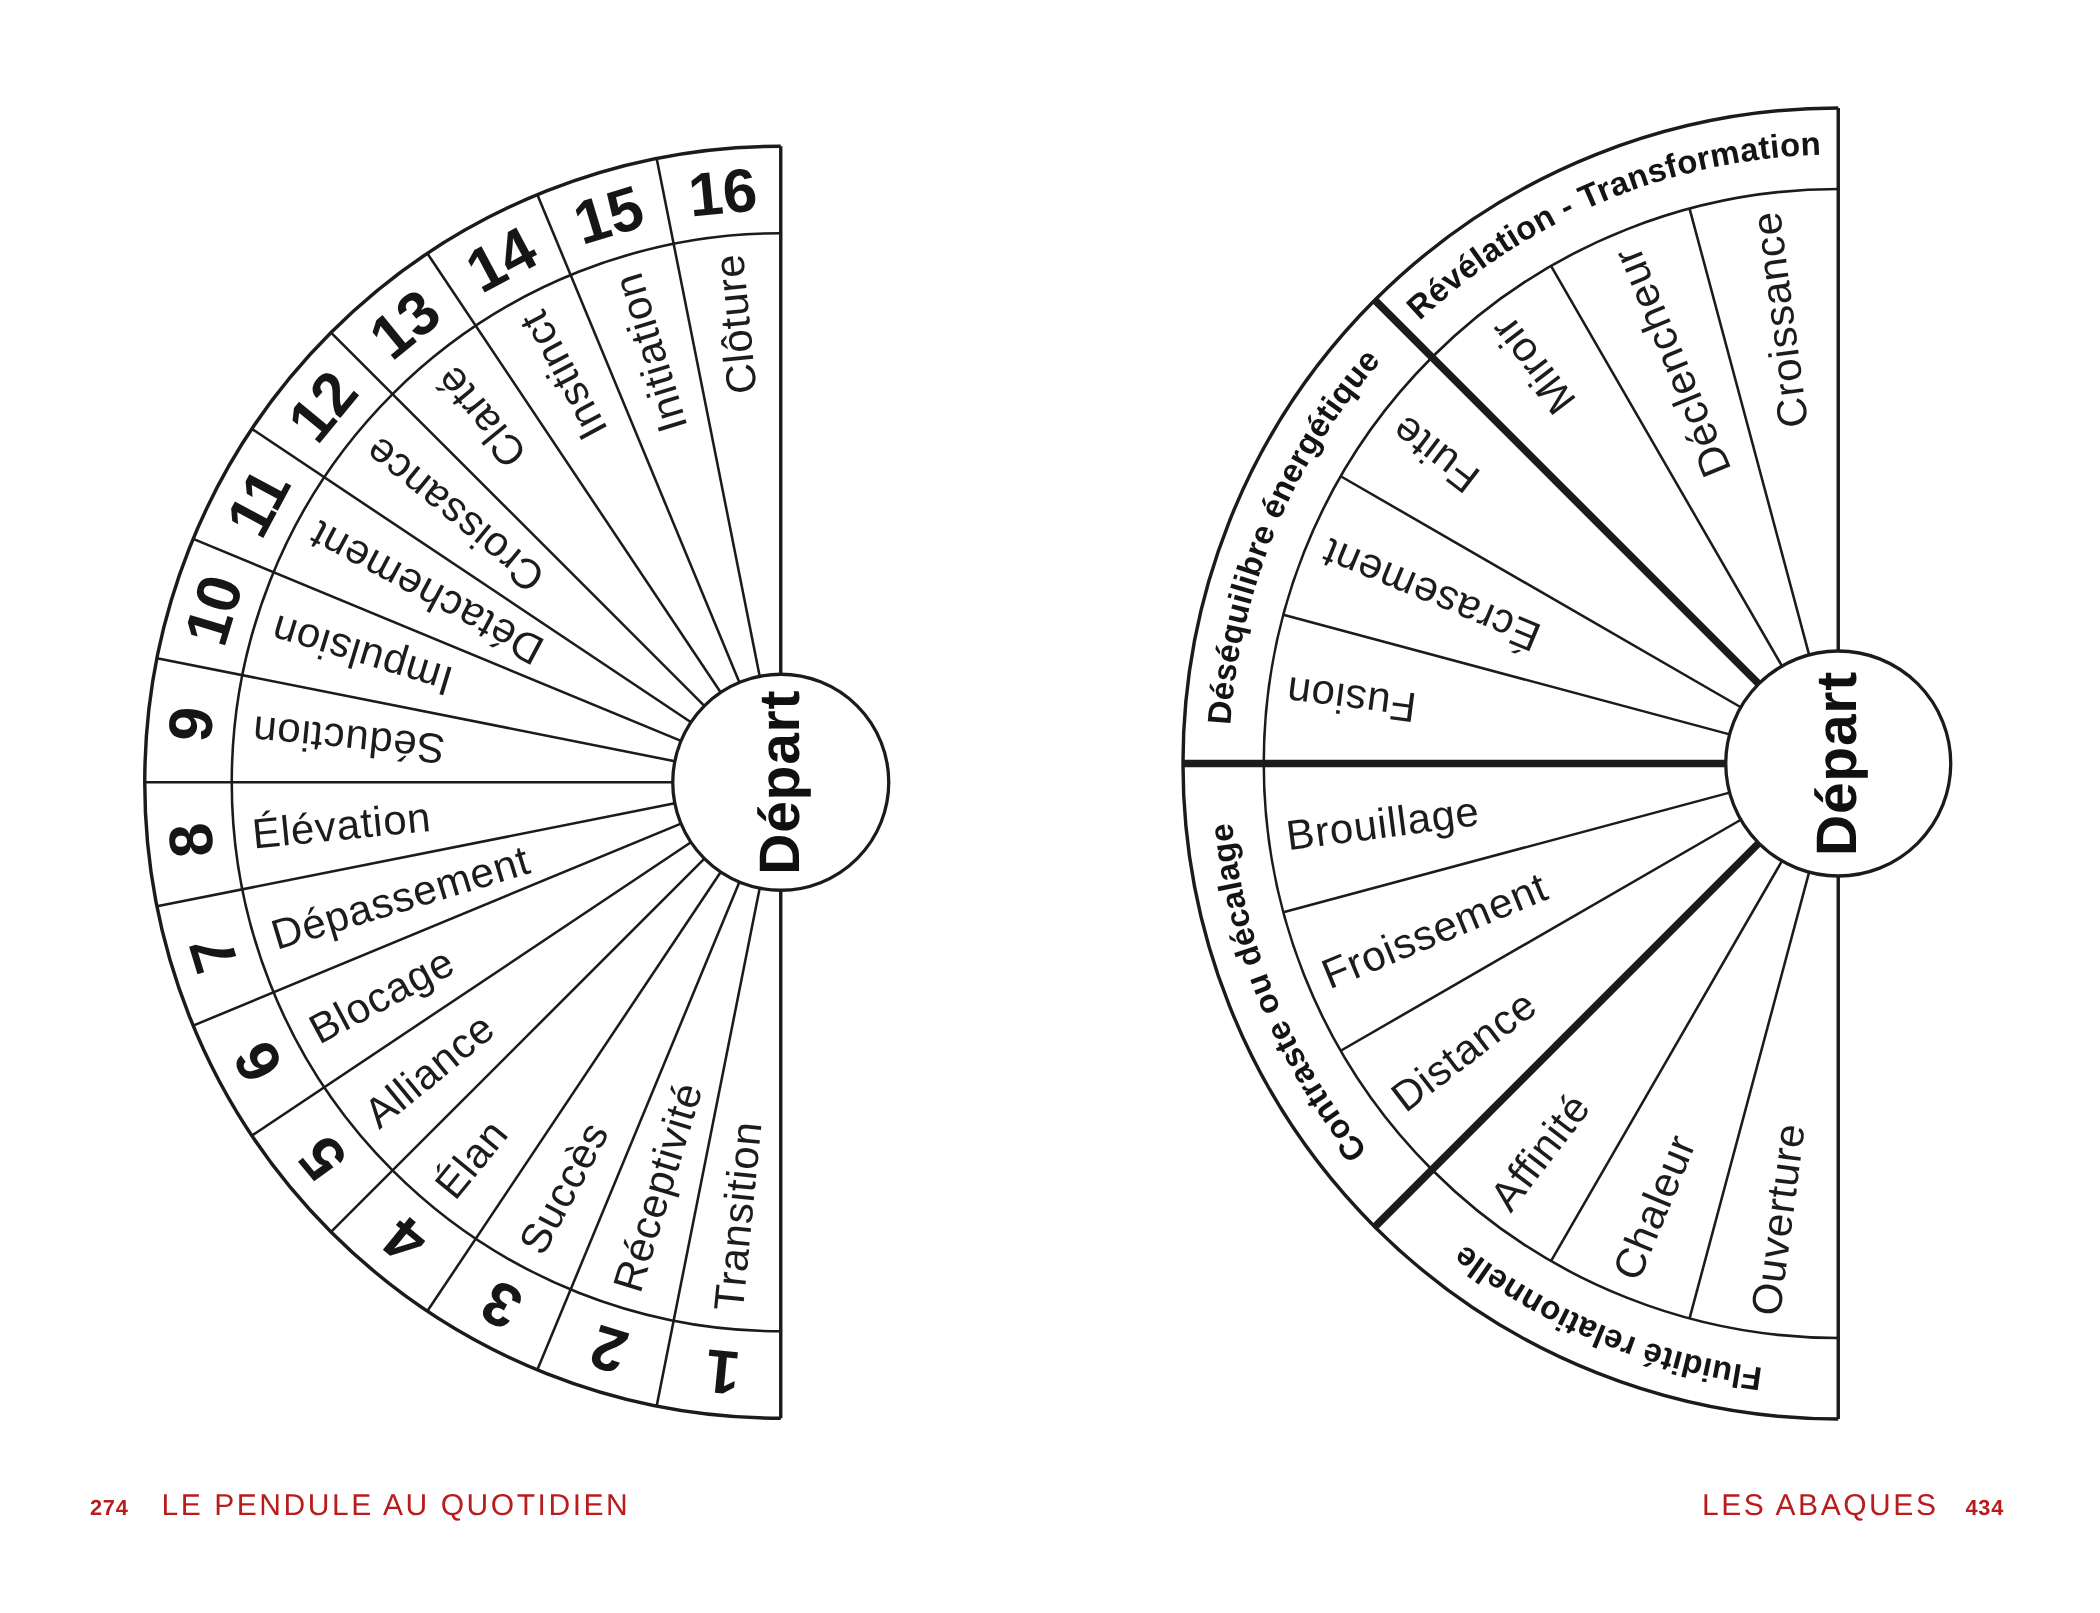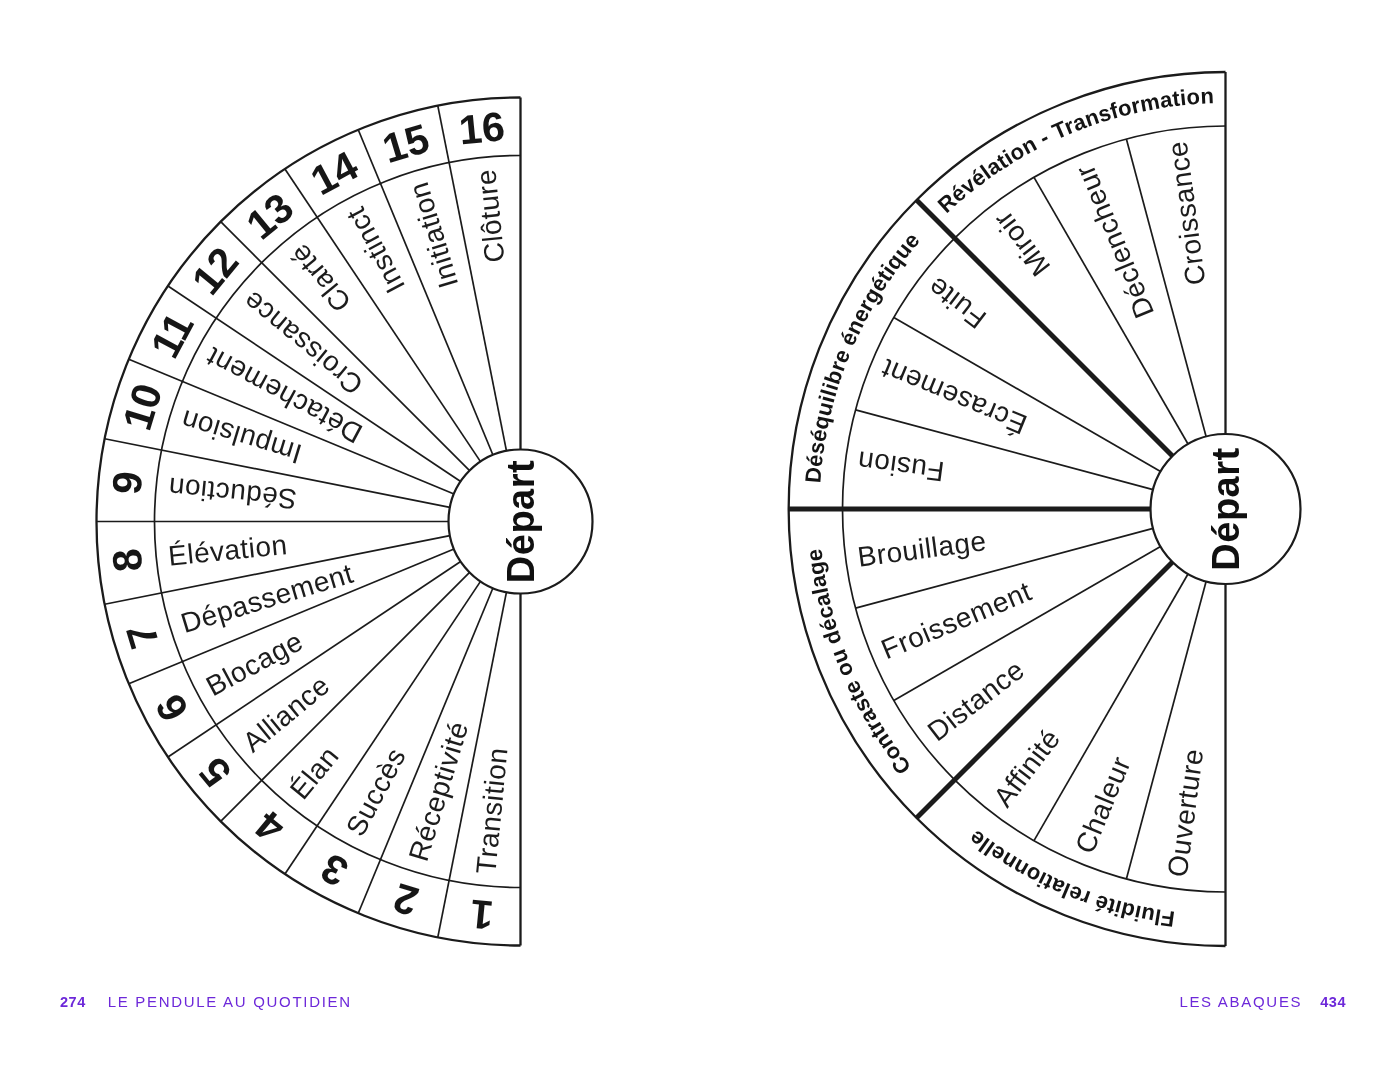--- a/index.html
+++ b/index.html
@@ -8,25 +8,25 @@
     background:#ffffff;
     font-family:"Liberation Sans",sans-serif;
   }
   #charts{position:absolute;left:0;top:0;}
   
   .num{font-family:"Liberation Sans",sans-serif;font-weight:700;font-size:41px;fill:#161616;}
   .slabel{font-family:"Liberation Sans",sans-serif;font-weight:400;font-size:28px;fill:#1c1c1c;letter-spacing:0.5px;}
   .cat{font-family:"Liberation Sans",sans-serif;font-weight:700;font-size:22px;fill:#141414;letter-spacing:0.2px;}
   .depart{font-family:"Liberation Sans",sans-serif;font-weight:700;font-size:38px;fill:#101010;letter-spacing:0.5px;}
   
-  .footer{position:absolute;top:993px;display:flex;align-items:baseline;color:#6d28d9;}
+  .footer{position:absolute;top:993px;display:flex;align-items:baseline;color:#b91c1c;}
   .footer-left{left:60px;gap:22px;}
-  .footer-right{right:54px;gap:18px;}
+  .footer-right{right:64px;gap:18px;}
   .pagenum{font-weight:700;font-size:14.5px;letter-spacing:0.5px;}
-  .runhead{font-weight:400;font-size:15px;letter-spacing:1.7px;}
+  .runhead{font-weight:400;font-size:20px;letter-spacing:1.7px;}
 </style>
 </head>
 <body>
 
 <svg id="charts" width="1400" height="1075" viewBox="0 0 1400 1075">
     <g>
       <line x1="520.5" y1="97.5" x2="520.5" y2="945.5" stroke="#1b1b1b" stroke-width="2.3"></line>
       <path d="M 520.5 945.5 A 424 424 0 0 1 520.5 97.5" fill="none" stroke="#1b1b1b" stroke-width="2.3"></path>
       <path d="M 520.5 887.5 A 366 366 0 0 1 520.5 155.5" fill="none" stroke="#1b1b1b" stroke-width="1.7"></path>
       <line x1="506.4534968148388" y1="592.1165401890325" x2="437.7817034651616" y2="937.3529588909697" stroke="#1b1b1b" stroke-width="1.7"></line>

